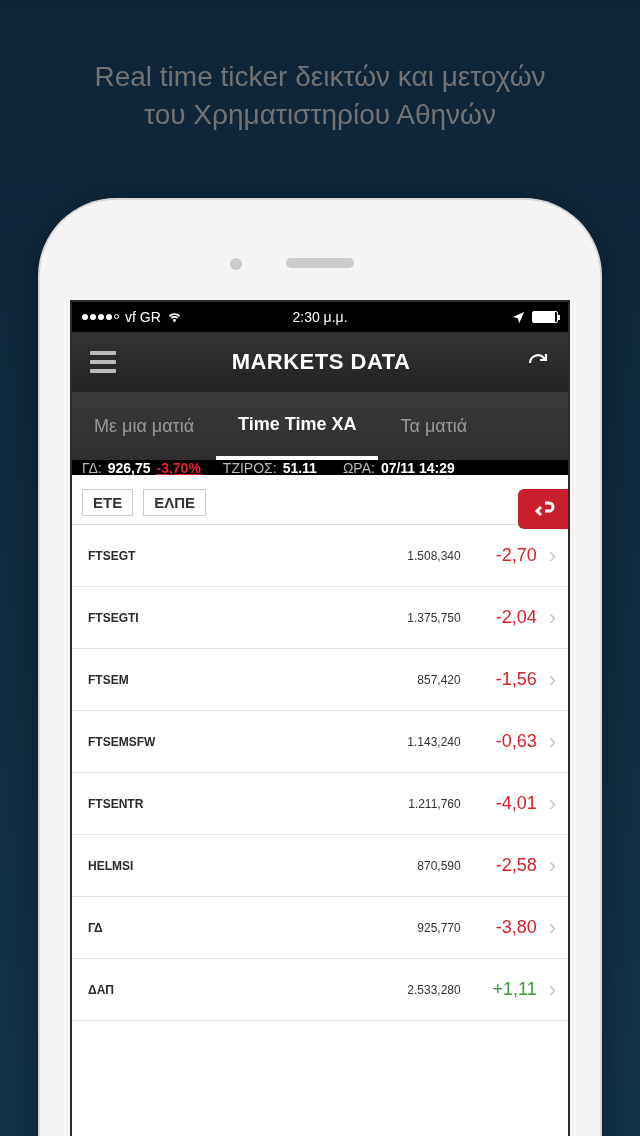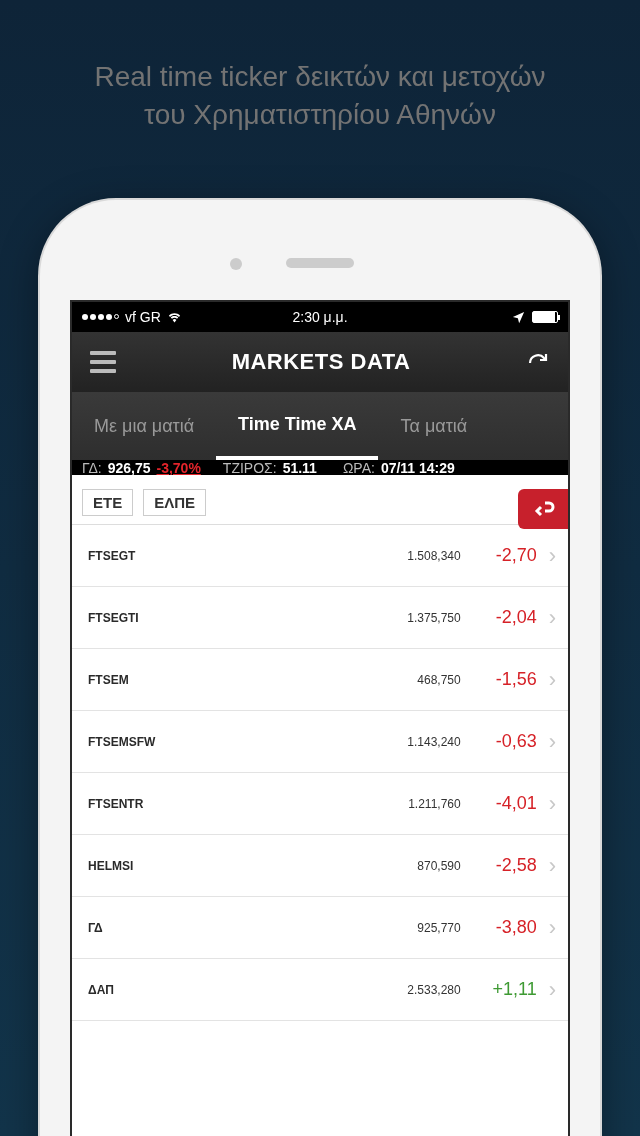--- a/index.html
+++ b/index.html
@@ -135,21 +135,21 @@
           <div class="chev">›</div>
         </div>
         <div class="row">
           <div class="sym">FTSEGTI</div>
           <div class="price">1.375,750</div>
           <div class="chg neg">-2,04</div>
           <div class="chev">›</div>
         </div>
         <div class="row">
           <div class="sym">FTSEM</div>
-          <div class="price">468,750</div>
+          <div class="price">857,420</div>
           <div class="chg neg">-1,56</div>
           <div class="chev">›</div>
         </div>
         <div class="row">
           <div class="sym">FTSEMSFW</div>
           <div class="price">1.143,240</div>
           <div class="chg neg">-0,63</div>
           <div class="chev">›</div>
         </div>
         <div class="row">

